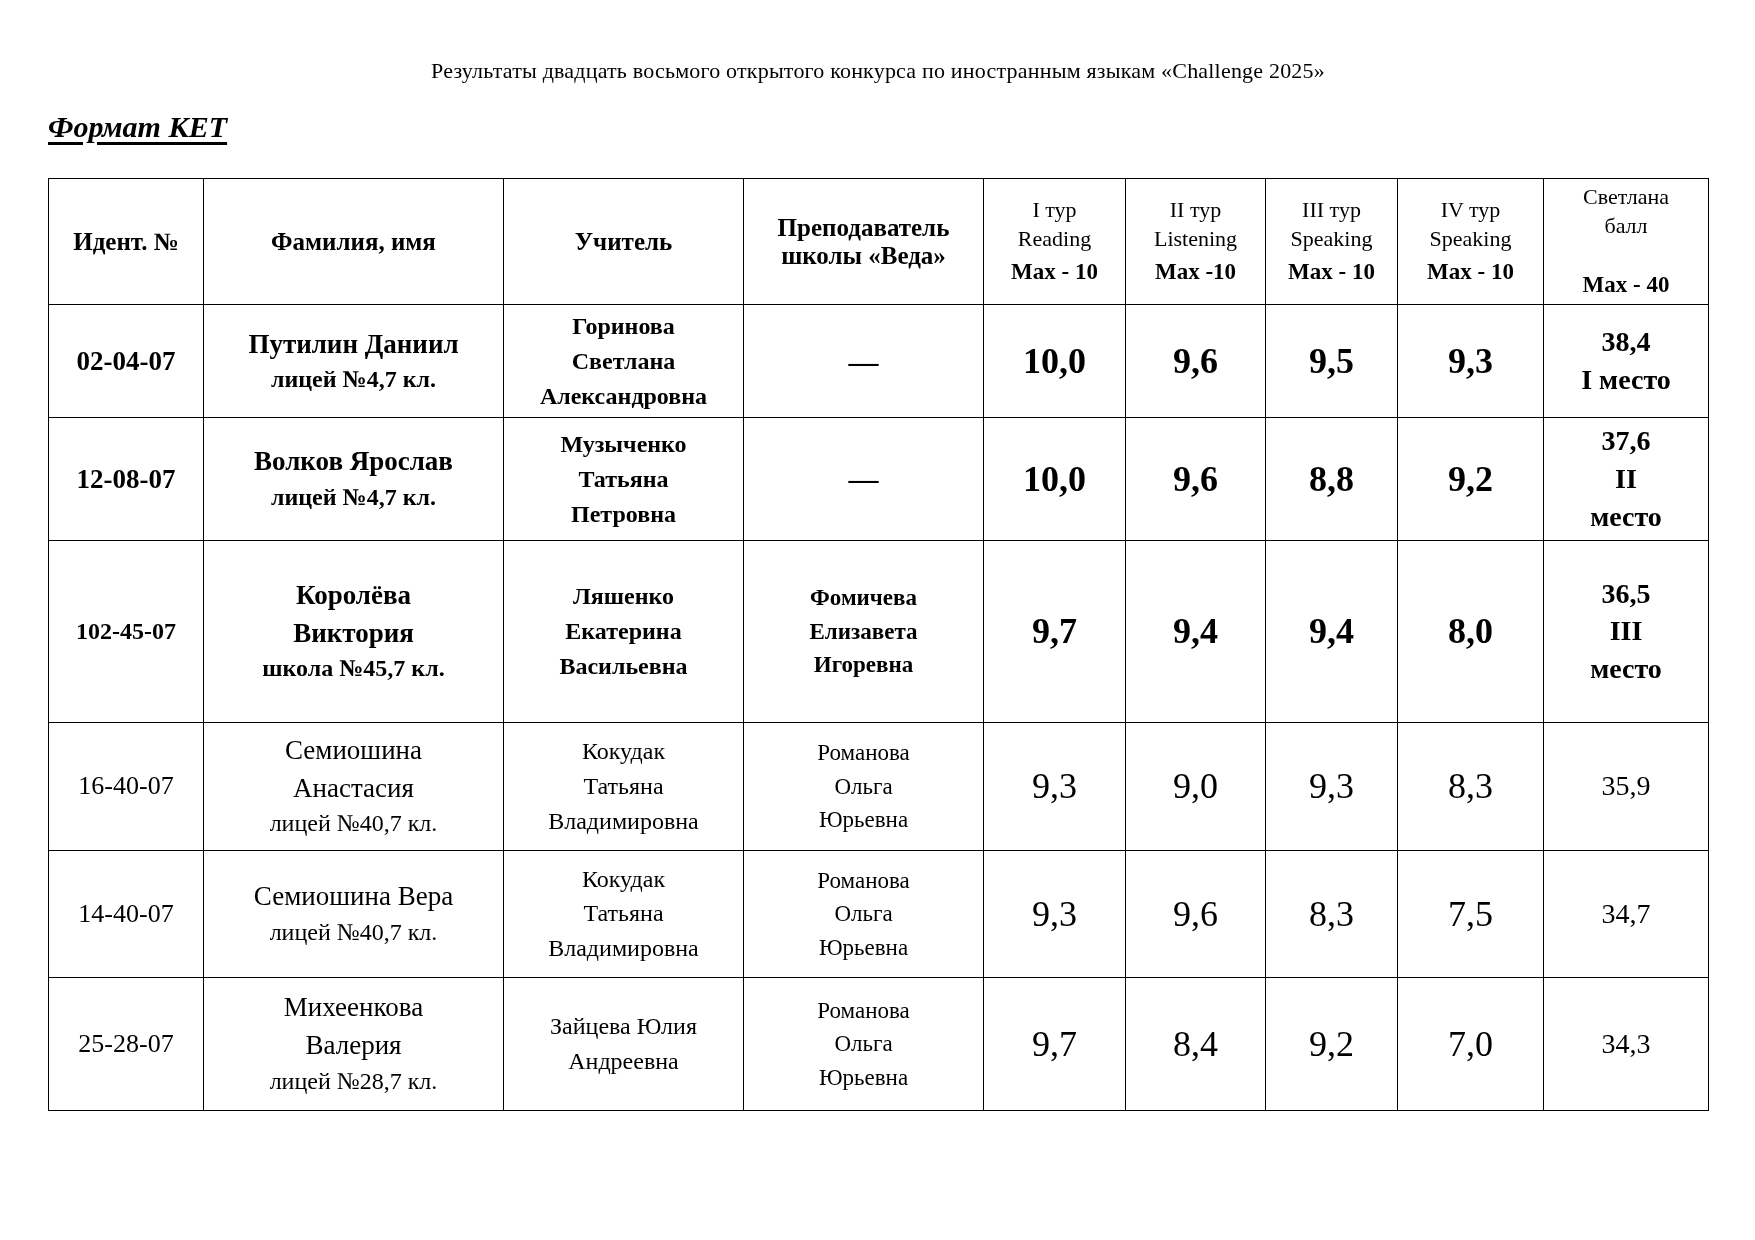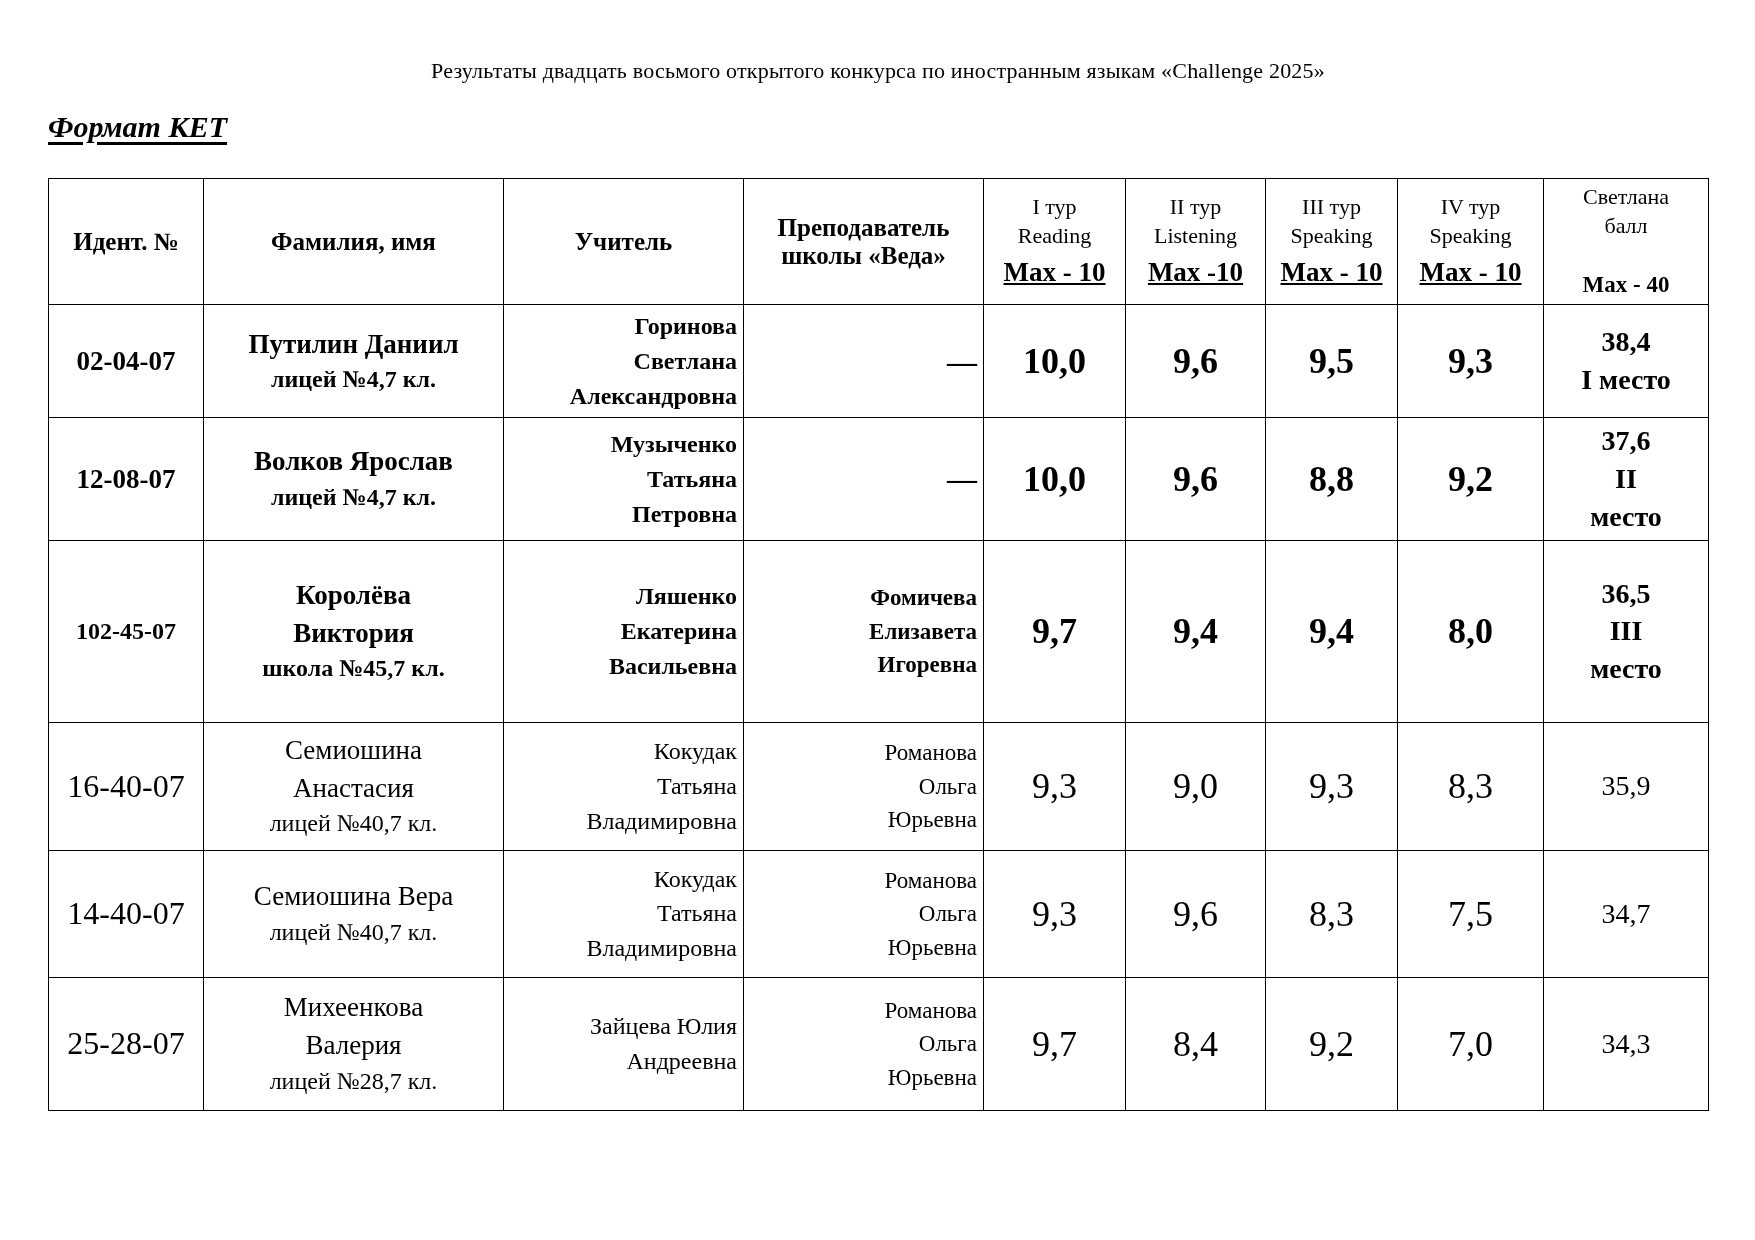--- a/index.html
+++ b/index.html
@@ -40,28 +40,28 @@
     border: 1.5px solid #000;
     text-align: center;
     vertical-align: middle;
     padding: 4px 6px;
     overflow: hidden;
   }
   
   th.hdr { font-size: 25px; font-weight: bold; }
   th.round-hdr { font-weight: normal; font-size: 22px; line-height: 1.3; }
   .round-skill { display: block; }
-  .round-max { display: block; font-weight: bold; font-size: 27px; margin-top: 4px; text-decoration: underline; }
+  .round-max { display: block; font-weight: bold; font-size: 23px; margin-top: 4px; }
   th.total-hdr { font-weight: normal; font-size: 22px; line-height: 1.3; vertical-align: top; padding-top: 12px; }
   .total-max { display: block; font-weight: bold; font-size: 23px; margin-top: 30px; }
   
-  td.c-id { font-size: 32px; }
+  td.c-id { font-size: 26px; }
   td.c-name .name-line { display: block; font-size: 27px; line-height: 1.4; }
   td.c-name .school-line { display: block; font-size: 24px; line-height: 1.4; }
-  td.c-teacher span, td.c-veda span { display: block; line-height: 1.45; text-align: right; }
+  td.c-teacher span, td.c-veda span { display: block; line-height: 1.45; }
   td.c-teacher { font-size: 24px; }
   td.c-veda { font-size: 23px; }
   td.c-score { font-size: 36px; }
   td.c-total { font-size: 28px; line-height: 1.35; }
   td.c-total span { display: block; }
   
   tr.emph td, tr.emph td span { font-weight: bold; }
   tr.emph td.c-id { font-size: 27px; }
   tr.r2 td.c-id { font-size: 24px; margin-left: 8px; }
   td.c-veda .dash { font-size: 30px; }

